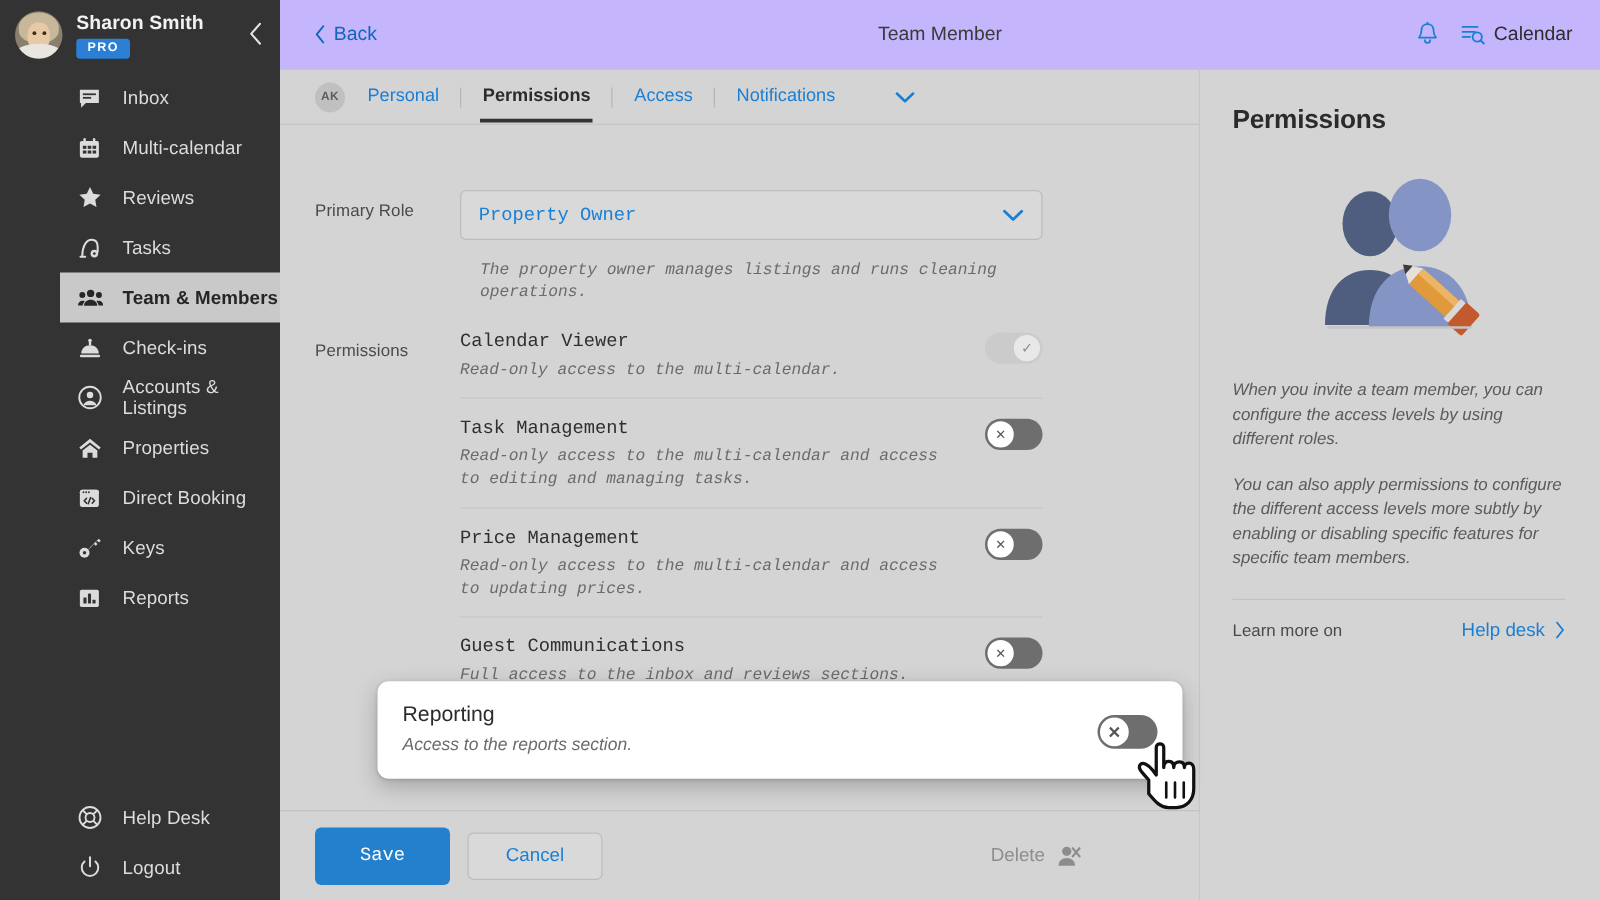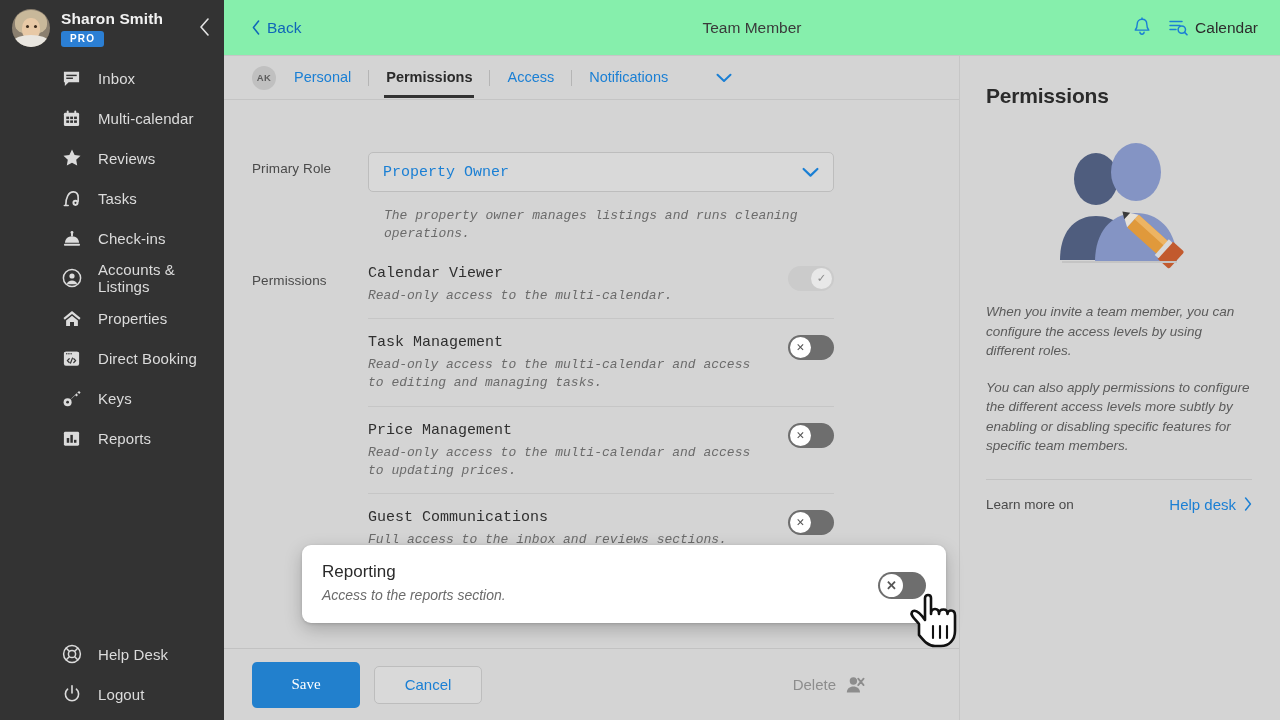--- a/index.html
+++ b/index.html
@@ -62,21 +62,21 @@
   .sb-item .lbl { font-size: 15px; margin-left: 6px; letter-spacing: .1px; }
   .sb-item.active { background: #c9c9c9; }
   .sb-item.active .lbl { color: #262626; font-weight: 700; }
   .sb-item.active .ico { color: #262626; }
   .sb-bottom { margin-top: auto; padding-bottom: 6px; }
   .sb-bottom .sb-item { height: 40px; }
 
   
   .main { flex: 1 1 auto; display: flex; flex-direction: column; position: relative; min-width:0; }
   .topbar {
-    height: 56px; background: #86efac; position: relative;
+    height: 56px; background: #c4b5fd; position: relative;
     display: flex; align-items: center; flex: 0 0 56px;
     border-bottom: 1px solid #c6c6c6;
   }
   .back-btn {
     margin-left: 28px; color: #0f66b8; font-size: 15.5px;
     display: flex; align-items: center; gap: 7px; cursor: pointer;
   }
   .back-btn .chev { font-size: 17px; line-height: 1; }
   .topbar-title {
     position: absolute; left: 0; right: 0; text-align: center;
@@ -200,21 +200,21 @@
   
   .bottom-bar {
     height: 72px; flex: 0 0 72px; background: #d4d4d4;
     border-top: 1px solid #c2c2c2;
     display: flex; align-items: center; padding: 0 28px;
     position: relative; z-index: 30;
   }
   .btn-save {
     background: #2280cd; color: #ffffff; border: none;
     border-radius: 5px; height: 46px; width: 108px;
-    font-size: 15px; font-family: Liberation Serif, serif; cursor: pointer;
+    font-size: 15px; font-family: Liberation Mono, monospace; cursor: pointer;
   }
   .btn-cancel {
     background: #d9d9d9; color: #1a7fd4;
     border: 1px solid #bdbdbd; border-radius: 5px;
     height: 38px; width: 108px; margin-left: 14px;
     font-size: 15px; font-family: inherit; cursor: pointer;
   }
   .delete-link {
     margin-left: auto; margin-right: 66px;
     display: flex; align-items: center; gap: 9px;
@@ -318,20 +318,33 @@
           <svg width="19" height="19" viewBox="0 0 20 20">
               <path d="M4 17 C4 9 7 3 12 3 c4 0 5 3 5 6 v4" stroke="currentColor" stroke-width="1.7" fill="none" stroke-linecap="round"></path>
               <circle cx="14.2" cy="14.6" r="3.2" fill="currentColor"></circle>
               <circle cx="14.2" cy="14.6" r="1.1" fill="#333"></circle>
               <path d="M2.5 17.3h4" stroke="currentColor" stroke-width="1.7" stroke-linecap="round"></path>
             </svg>
         </span>
         <span class="lbl">Tasks</span>
       </div>
 
+      <div class="sb-item active">
+        <span class="ico">
+          <svg width="21" height="19" viewBox="0 0 22 20">
+              <circle cx="11" cy="6" r="3.1" fill="currentColor"></circle>
+              <circle cx="4" cy="7.4" r="2.5" fill="currentColor"></circle>
+              <circle cx="18" cy="7.4" r="2.5" fill="currentColor"></circle>
+              <path d="M5.4 16.5c0-3.2 2.5-5.2 5.6-5.2s5.6 2 5.6 5.2z" fill="currentColor"></path>
+              <path d="M0.4 16.2c0-2.5 1.7-4 3.9-4 .7 0 1.3.1 1.8.4-1 1-1.6 2.3-1.8 3.6z" fill="currentColor"></path>
+              <path d="M21.6 16.2c0-2.5-1.7-4-3.9-4-.7 0-1.3.1-1.8.4 1 1 1.6 2.3 1.8 3.6z" fill="currentColor"></path>
+            </svg>
+        </span>
+        <span class="lbl">Team &amp; Members</span>
+      </div>
 
       <div class="sb-item">
         <span class="ico">
           <svg width="20" height="19" viewBox="0 0 20 20">
               <path d="M2.6 14.5c0-4.1 3.3-7 7.4-7s7.4 2.9 7.4 7z" fill="currentColor"></path>
               <rect x="1.5" y="15.6" width="17" height="2" rx="1" fill="currentColor"></rect>
               <rect x="9" y="4.2" width="2" height="3.5" fill="currentColor"></rect>
               <circle cx="10" cy="3.6" r="1.5" fill="currentColor"></circle>
             </svg>
         </span>

